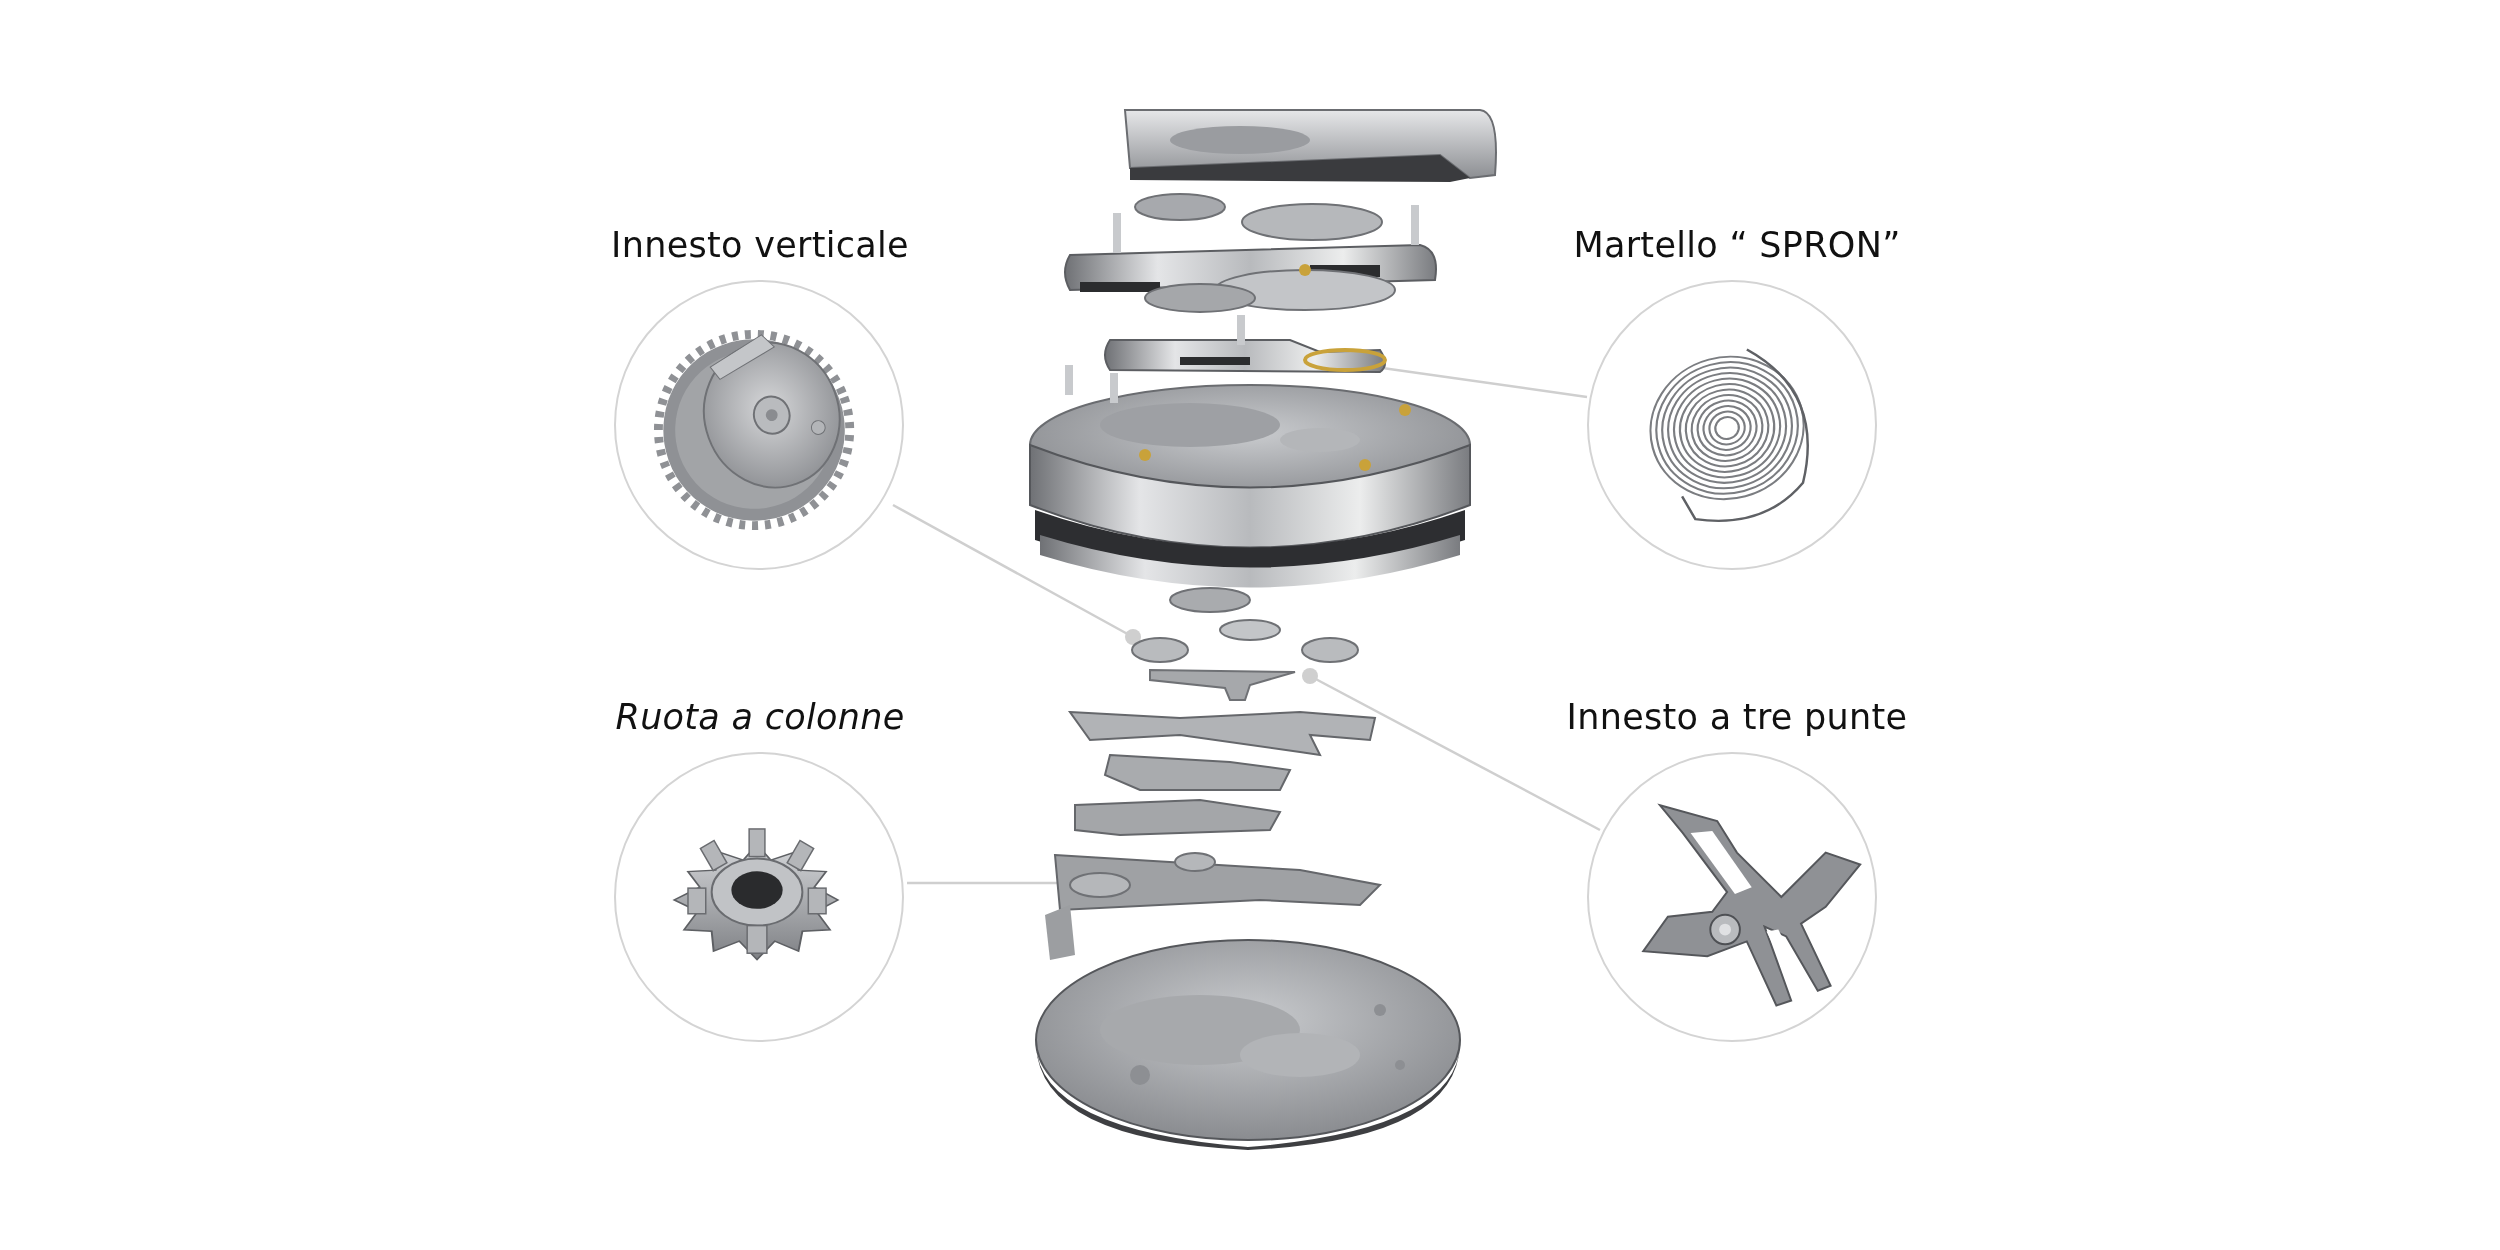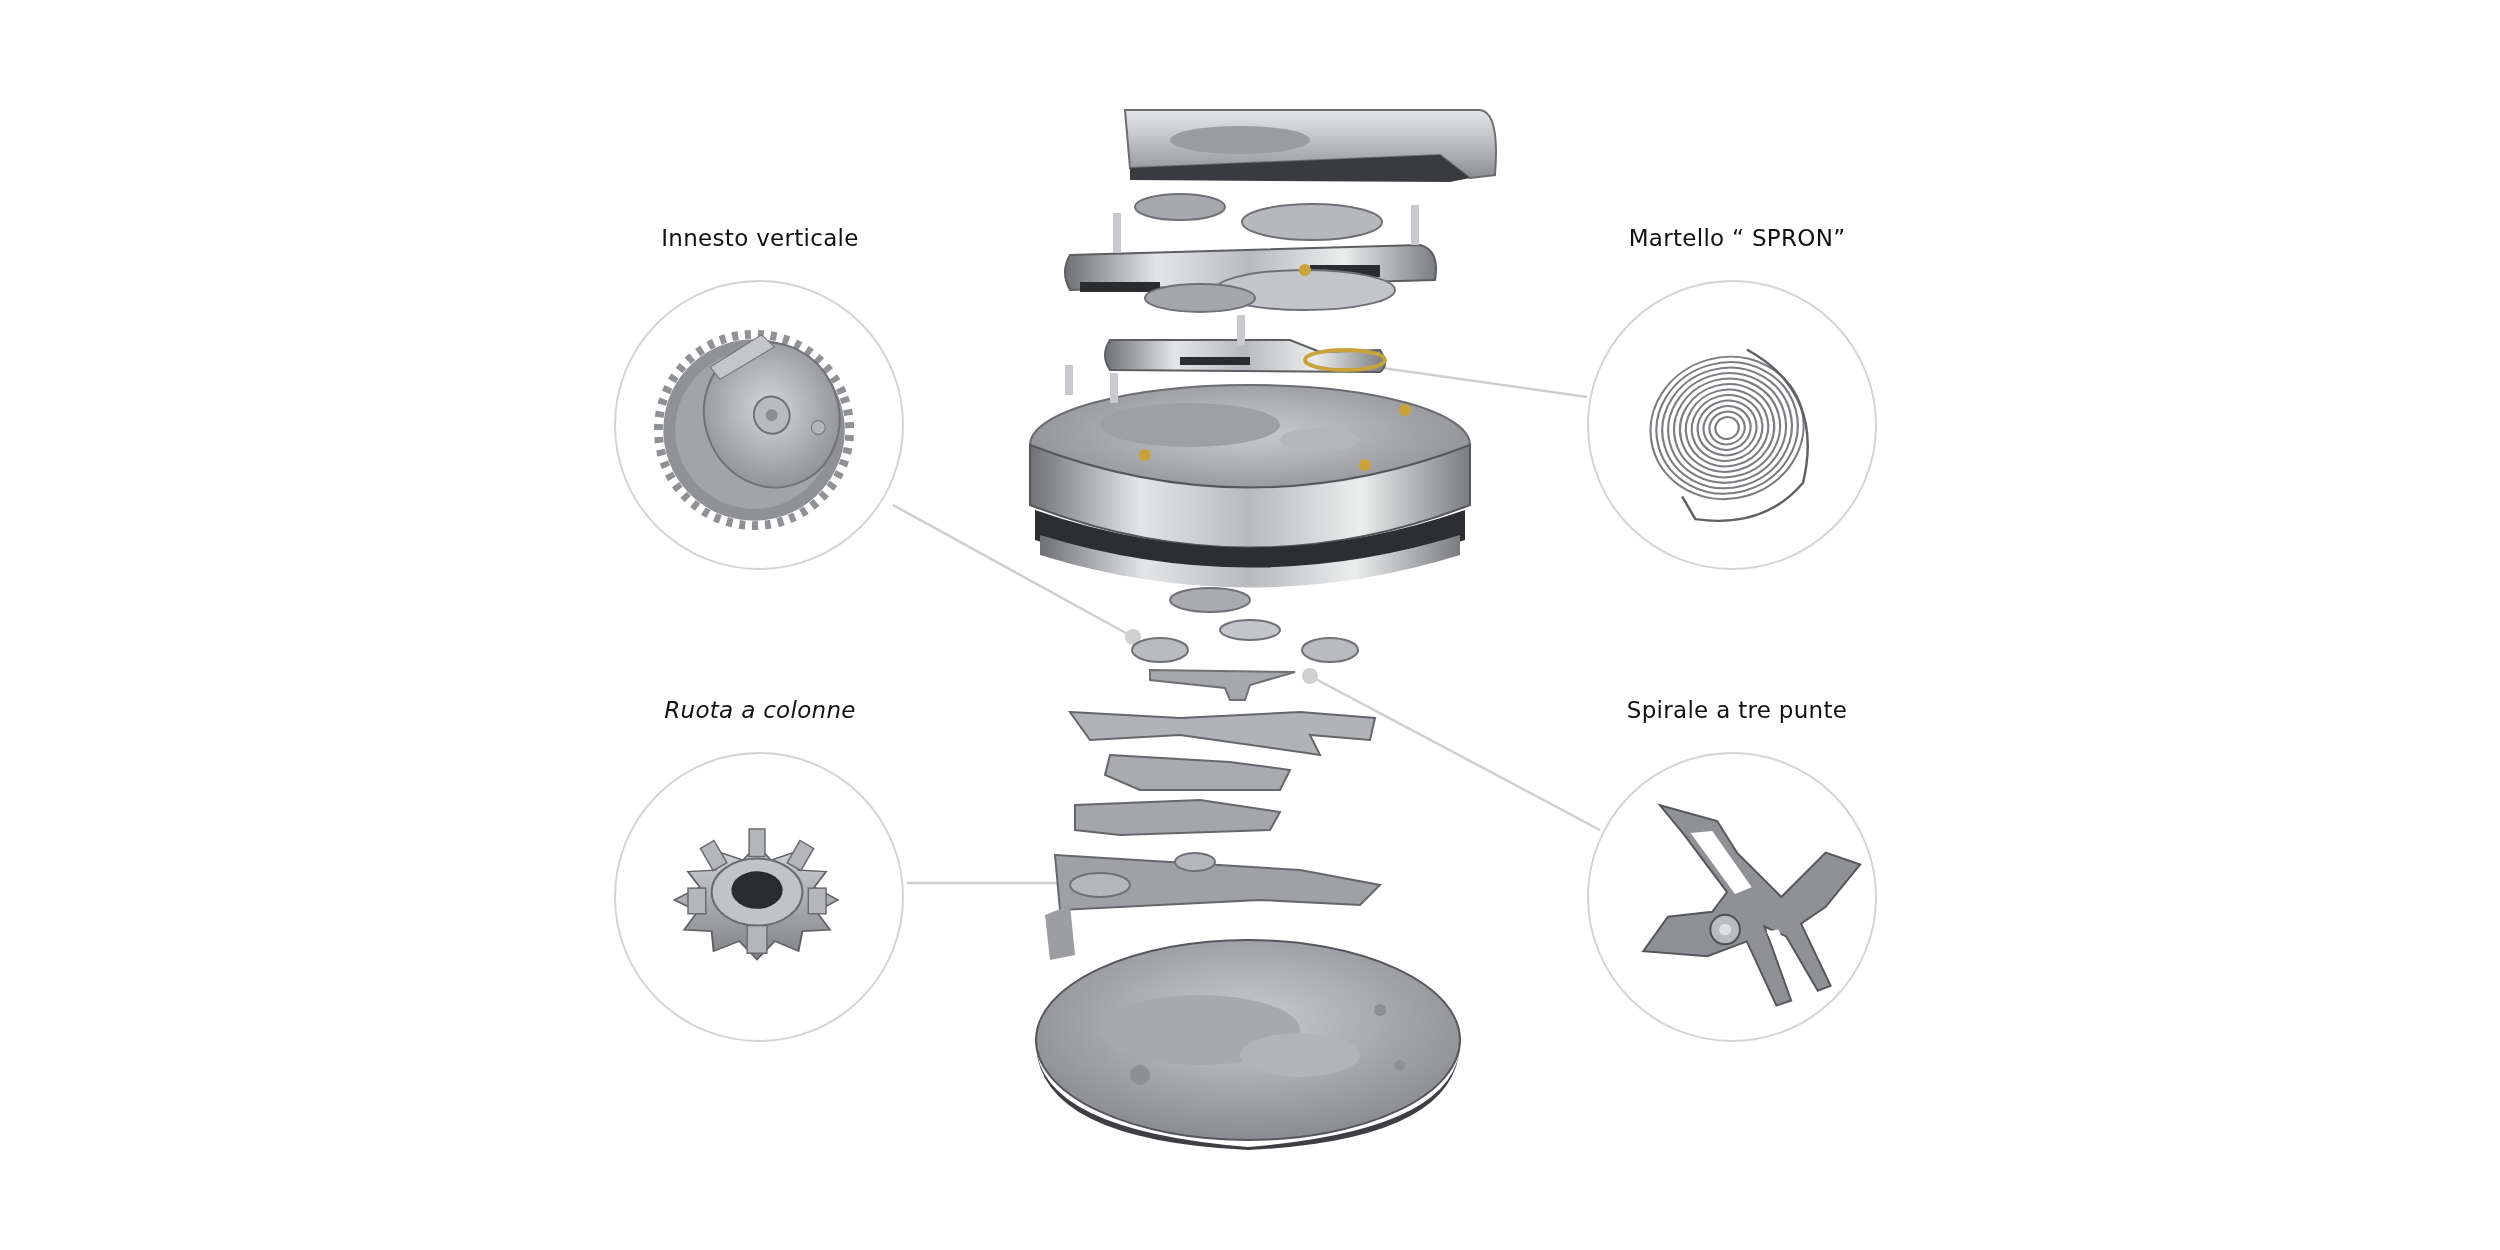--- a/index.html
+++ b/index.html
@@ -1,17 +1,17 @@
 <!DOCTYPE html>
 <html><head>
 <meta charset="utf-8">
 <style>
   html, body { margin:0; padding:0; background:#ffffff; }
   body { width:2500px; height:1250px; position:relative; overflow:hidden; font-family:"DejaVu Sans", sans-serif; }
-  .label { position:absolute; font-size:23px; color:#111; white-space:nowrap; transform:translateX(-50%); letter-spacing:0.3px; }
+  .label { position:absolute; font-size:35px; color:#111; white-space:nowrap; transform:translateX(-50%); letter-spacing:0.3px; }
   .callout-circle { position:absolute; width:290px; height:290px; border-radius:50%; border:2.5px solid #d4d4d4; background:#fff; box-sizing:border-box; overflow:hidden; }
   .callout-circle svg { width:100%; height:100%; display:block; }
   #connectors { position:absolute; left:0; top:0; width:2500px; height:1250px; }
   #movement { position:absolute; left:0; top:0; width:2500px; height:1250px; }
 </style>
 </head>
 <body>
 
 <svg id="connectors" viewBox="0 0 2500 1250">
   <line x1="893" y1="505" x2="1133" y2="637" stroke="#cfcfcf" stroke-width="2.5"></line>
@@ -108,21 +108,21 @@
     <ellipse cx="1300" cy="1055" rx="60" ry="22" fill="#b2b4b7"></ellipse>
     <circle cx="1140" cy="1075" r="10" fill="#8d8f93"></circle>
     <circle cx="1380" cy="1010" r="6" fill="#8d8f93"></circle>
     <circle cx="1400" cy="1065" r="5" fill="#8d8f93"></circle>
   </g>
 </svg>
 
 <div class="label" style="left:760px; top:225px;">Innesto verticale</div>
 <div class="label" style="left:1737px; top:225px;">Martello “ SPRON”</div>
 <div class="label" style="left:760px; top:697px;font-style:italic;">Ruota a colonne</div>
-<div class="label" style="left:1737px; top:697px;">Spirale a tre punte</div>
+<div class="label" style="left:1737px; top:697px;">Innesto a tre punte</div>
 
 <div class="callout-circle" style="left:614px; top:280px;">
   <svg viewBox="0 0 290 290">
     <defs>
       <radialGradient id="vc" cx="0.5" cy="0.45" r="0.6">
           <stop offset="0" stop-color="#d6d7d9"></stop>
           <stop offset="1" stop-color="#8c8e92"></stop>
         </radialGradient>
     </defs>
     <g transform="translate(140 150) rotate(-20)">

